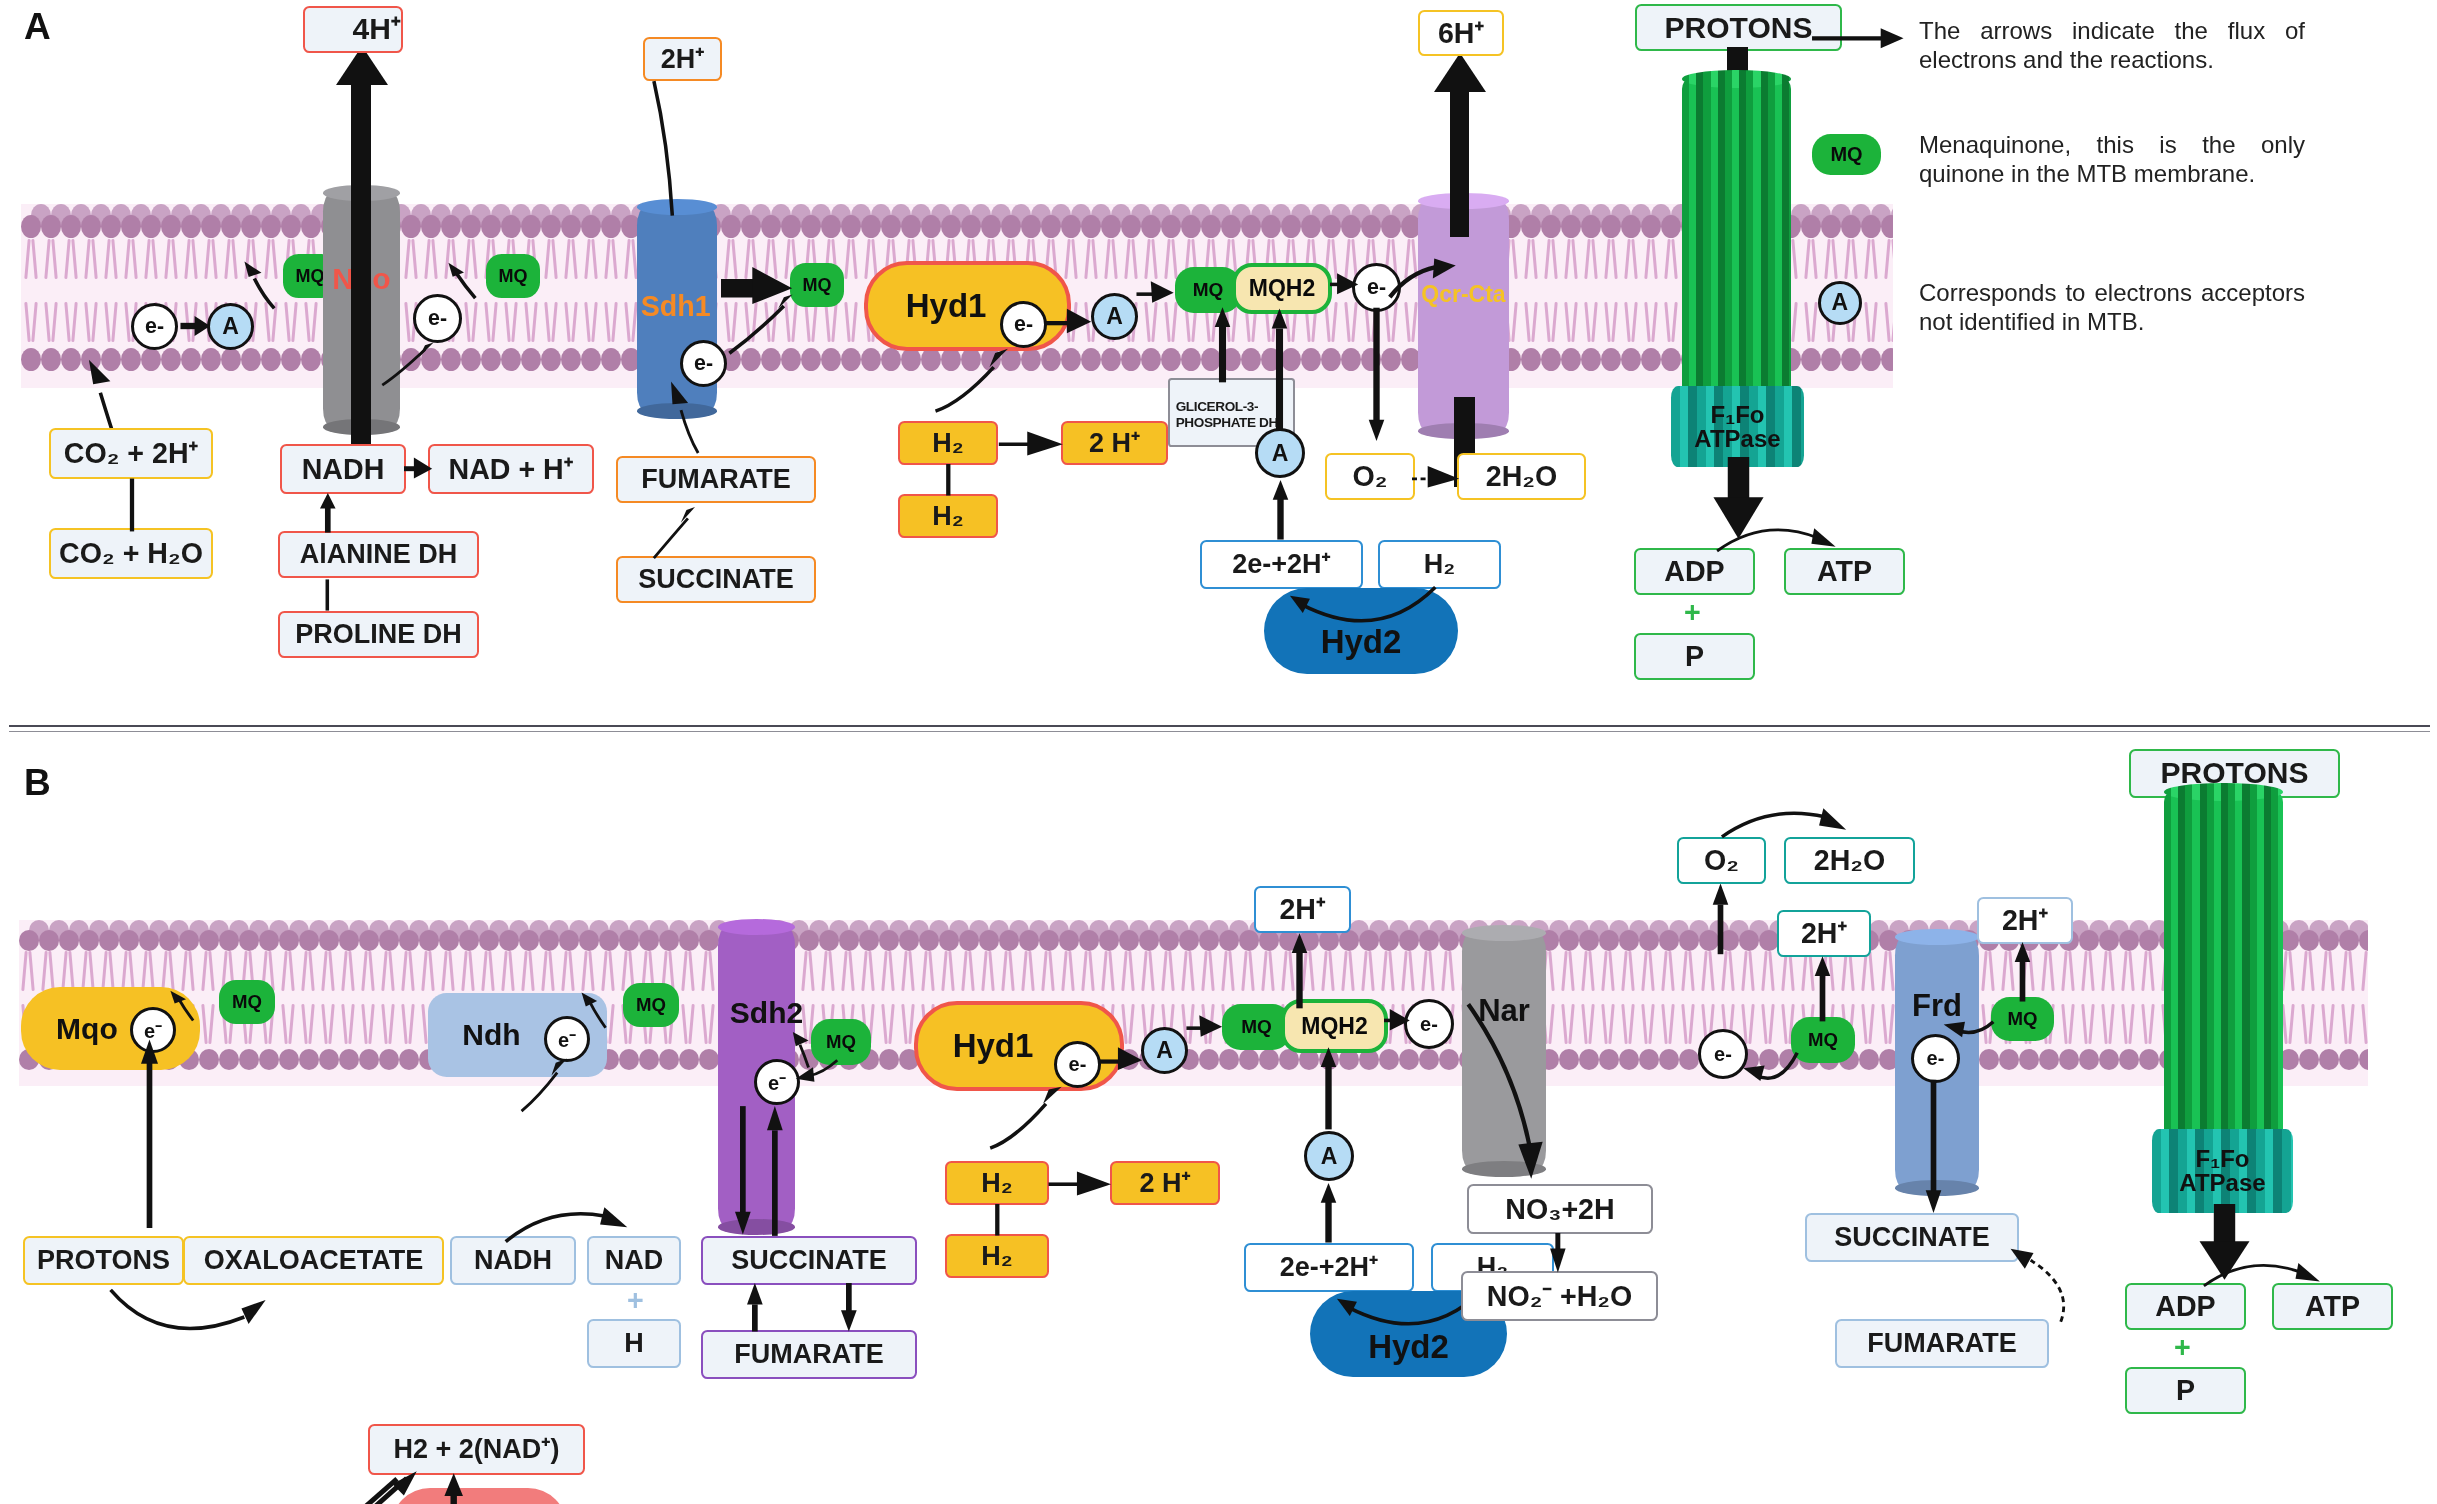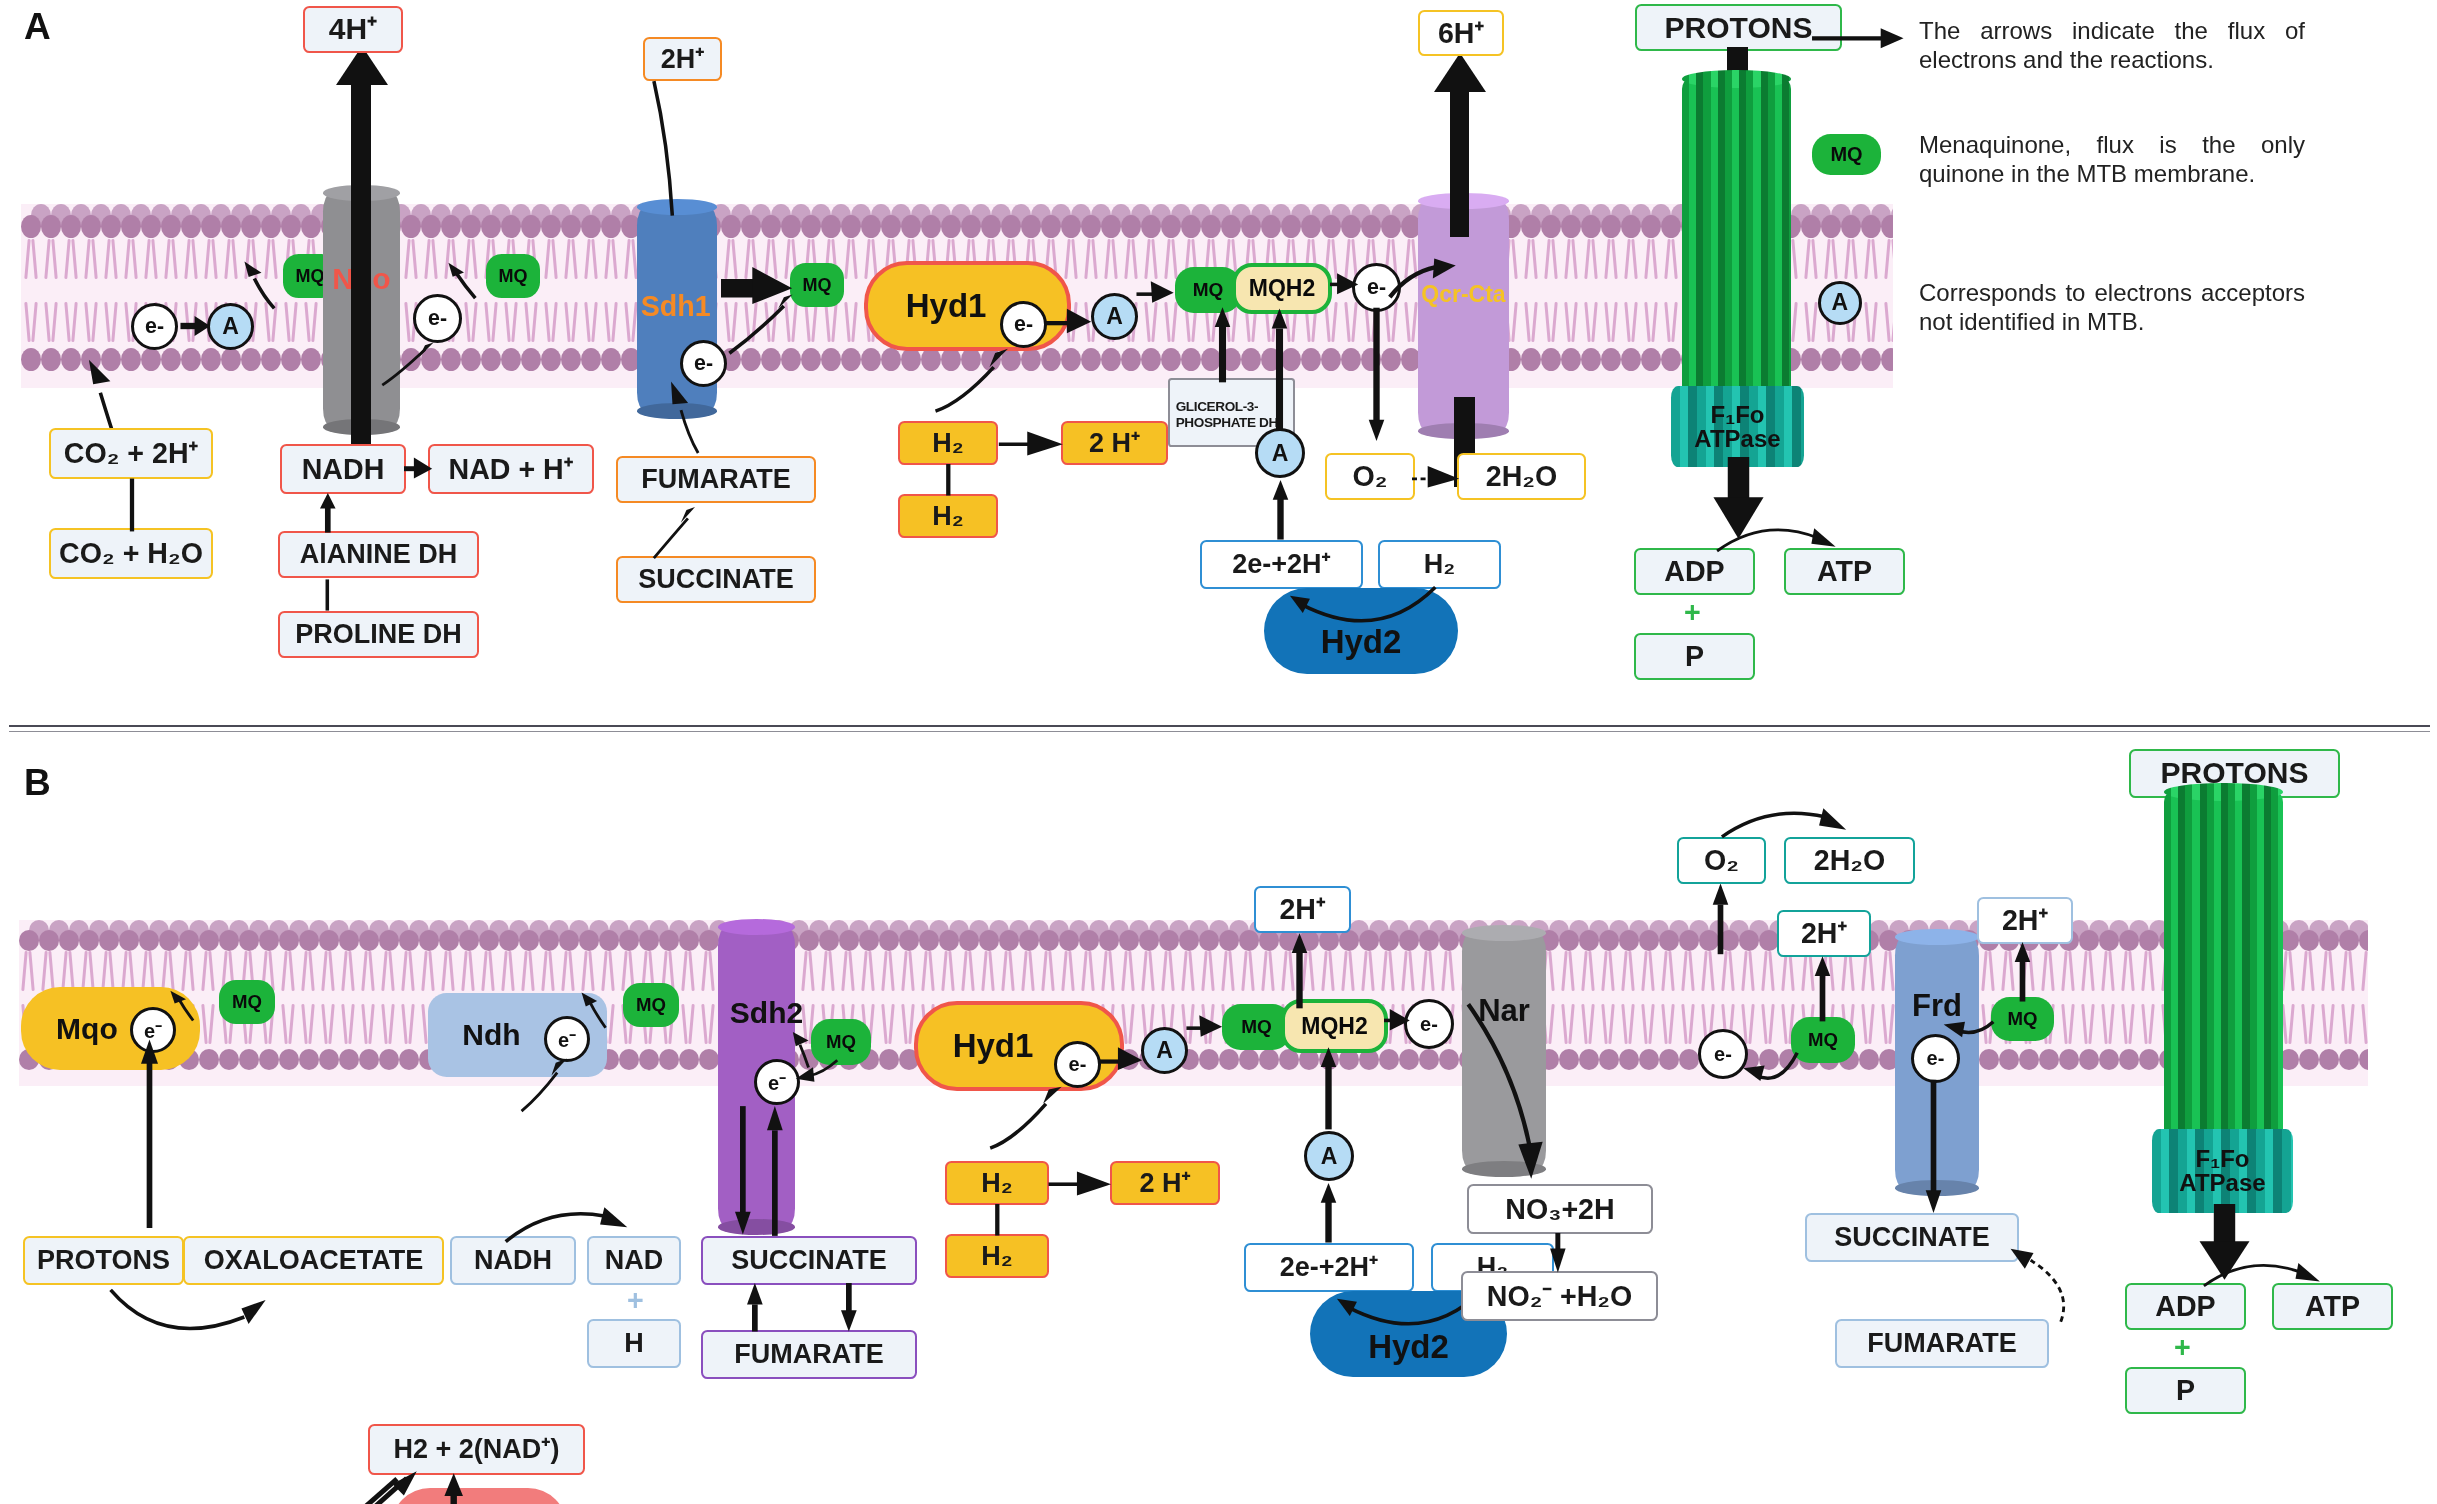--- a/index.html
+++ b/index.html
@@ -628,21 +628,21 @@
       <svg width="10" height="56" viewBox="0 0 14 78">
           <path d="M7 76 V2" stroke="#111" stroke-width="6" fill="none"></path>
         </svg>
     </div>
 
     <div class="cyl" style="left:323px;top:193px;width:77px;height:234px;background:#8f8f92;font-size:30px;color:#f0564a;">
       <span style="position:relative;top:-31px;">Nuo</span>
     </div>
     <div class="thick-up" style="left:351px;top:71px;width:20px;height:389px;"></div>
     <div class="thick-head" style="left:336px;top:46px;border-left:26px solid transparent;border-right:26px solid transparent;border-bottom:39px solid #111;"></div>
-    <div class="lbl red" style="left:303px;top:5.7px;width:100px;height:47px;font-size:30px;">
+    <div class="lbl red" style="left:303px;top:5.7px;width:100px;height:47px;font-size:30px;justify-content:flex-end;">
       <span>4H⁺</span>
     </div>
     <div class="badge e" style="left:413px;top:294px;width:49px;height:49px;font-size:21.4px;">
       <span>e-</span>
     </div>
     <div class="mq" style="left:486px;top:254px;width:54px;height:44px;font-size:18px;border-radius:15.7px;">
       <span>MQ</span>
     </div>
     <div class="arr" style="left:447px;top:261px;">
       <svg width="51" height="43" viewBox="0 0 72 60">
@@ -922,21 +922,21 @@
         </div>
         <div class="leg-text" style="width:386px;">The arrows indicate the flux of electrons and the reactions.</div>
       </div>
 
       <div class="leg-row" style="left:0;top:123px;width:500px;">
         <div style="width:107px;flex:0 0 107px;position:relative;">
           <div class="mq" style="position:absolute;left:0;top:4.3px;width:69px;height:41px;font-size:20px;border-radius:18.6px;">
             <span>MQ</span>
           </div>
         </div>
-        <div class="leg-text" style="width:386px;">Menaquinone, flux is the only quinone in the MTB membrane.</div>
+        <div class="leg-text" style="width:386px;">Menaquinone, this is the only quinone in the MTB membrane.</div>
       </div>
 
       <div class="leg-row" style="left:0;top:271px;width:500px;">
         <div style="width:107px;flex:0 0 107px;position:relative;">
           <div class="badge a" style="position:absolute;left:5.7px;top:2.9px;width:44px;height:44px;font-size:23px;">
             <span>A</span>
           </div>
         </div>
         <div class="leg-text" style="width:386px;">Corresponds to electrons acceptors not identified in MTB.</div>
       </div>

